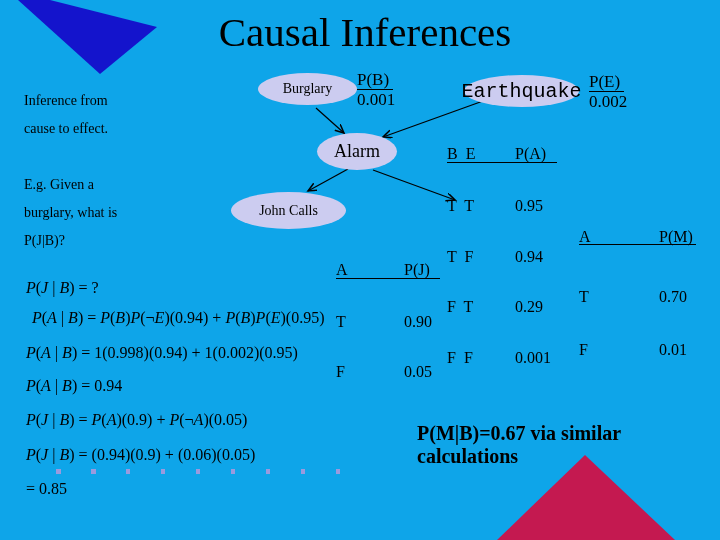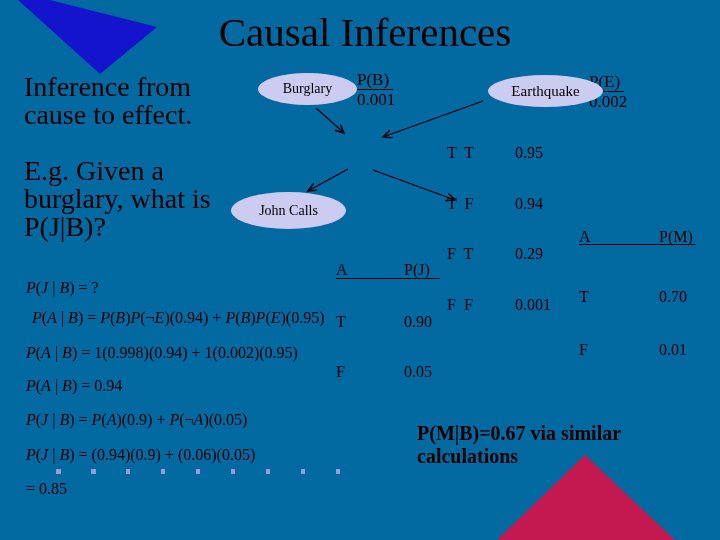--- a/index.html
+++ b/index.html
@@ -1,26 +1,26 @@
 <!DOCTYPE html>
 <html style="--accent-blue: #1414cc; --accent-crimson: #c41950; --node-fill: #ccccf0; --square: #9a9ade;"><head>
 <meta charset="utf-8">
 <style>
   html,body{margin:0;padding:0;background:#888;}
   .slide{
-    position:relative;width:720px;height:540px;background:#0369a1;
+    position:relative;width:720px;height:540px;background:#0ea5e9;
     overflow:hidden;font-family:"Liberation Serif", serif;color:#000;
   }
   .layer{position:absolute;left:0;top:0;z-index:1;}
   .abs{position:absolute;z-index:2;}
   .title{
     left:10px;top:10px;width:710px;text-align:center;
     font-size:41px;line-height:1.1;
   }
-  .sidetext{font-size:28px;line-height:28px;}
+  .sidetext{font-size:14px;line-height:28px;margin-top:14px;}
   .node{
     border-radius:50%;background:var(--node-fill);
     display:flex;align-items:center;justify-content:center;
     font-size:14px;z-index:3;
   }
   .pval{font-size:17px;line-height:19px;}
   .pval-h{display:inline-block;border-bottom:1.4px solid #000;padding:0 4px 0 0;text-align:center;}
   .ptable{font-size:16px;white-space:pre;}
   .pt-head{display:flex;border-bottom:1.4px solid #000;line-height:16px;}
   .pt-row{display:flex;line-height:14.5px;}
@@ -66,37 +66,44 @@
 
   <div class="abs sidetext" style="left:24px;top:157px;">
     <div>E.g. Given a</div>
     <div>burglary, what is</div>
     <div>P(J|B)?</div>
   </div>
 
   <div class="abs node" style="left:258px;top:73px;width:99px;height:32px;">
     <span>Burglary</span>
   </div>
-  <div class="abs node" style="left:488px;top:75px;width:115px;height:32px;font-size:15px;">
+  <div class="abs node" style="left:464px;top:75px;width:115px;height:32px;font-size:20px;font-family:Liberation Mono, monospace;">
     <span>Earthquake</span>
+  </div>
+  <div class="abs node" style="left:317px;top:133px;width:80px;height:37px;font-size:18px;">
+    <span>Alarm</span>
   </div>
   <div class="abs node" style="left:231px;top:192px;width:115px;height:37px;">
     <span>John Calls</span>
   </div>
 
   <div class="abs pval" style="left:357px;top:70px;">
     <div class="pval-h">P(B)</div>
     <div>0.001</div>
   </div>
   <div class="abs pval" style="left:589px;top:72px;">
     <div class="pval-h">P(E)</div>
     <div>0.002</div>
   </div>
 
   <div class="abs ptable" style="left:447px;top:110px;width:110px;--c1w:68px;">
+    <div class="pt-head">
+      <span>B  E</span>
+      <span>P(A)</span>
+    </div>
     <div class="pt-row">
       <span>T  T</span><span>0.95</span>
     </div>
     <div class="pt-row">
       <span>T  F</span><span>0.94</span>
     </div>
     <div class="pt-row">
       <span>F  T</span><span>0.29</span>
     </div>
     <div class="pt-row">

